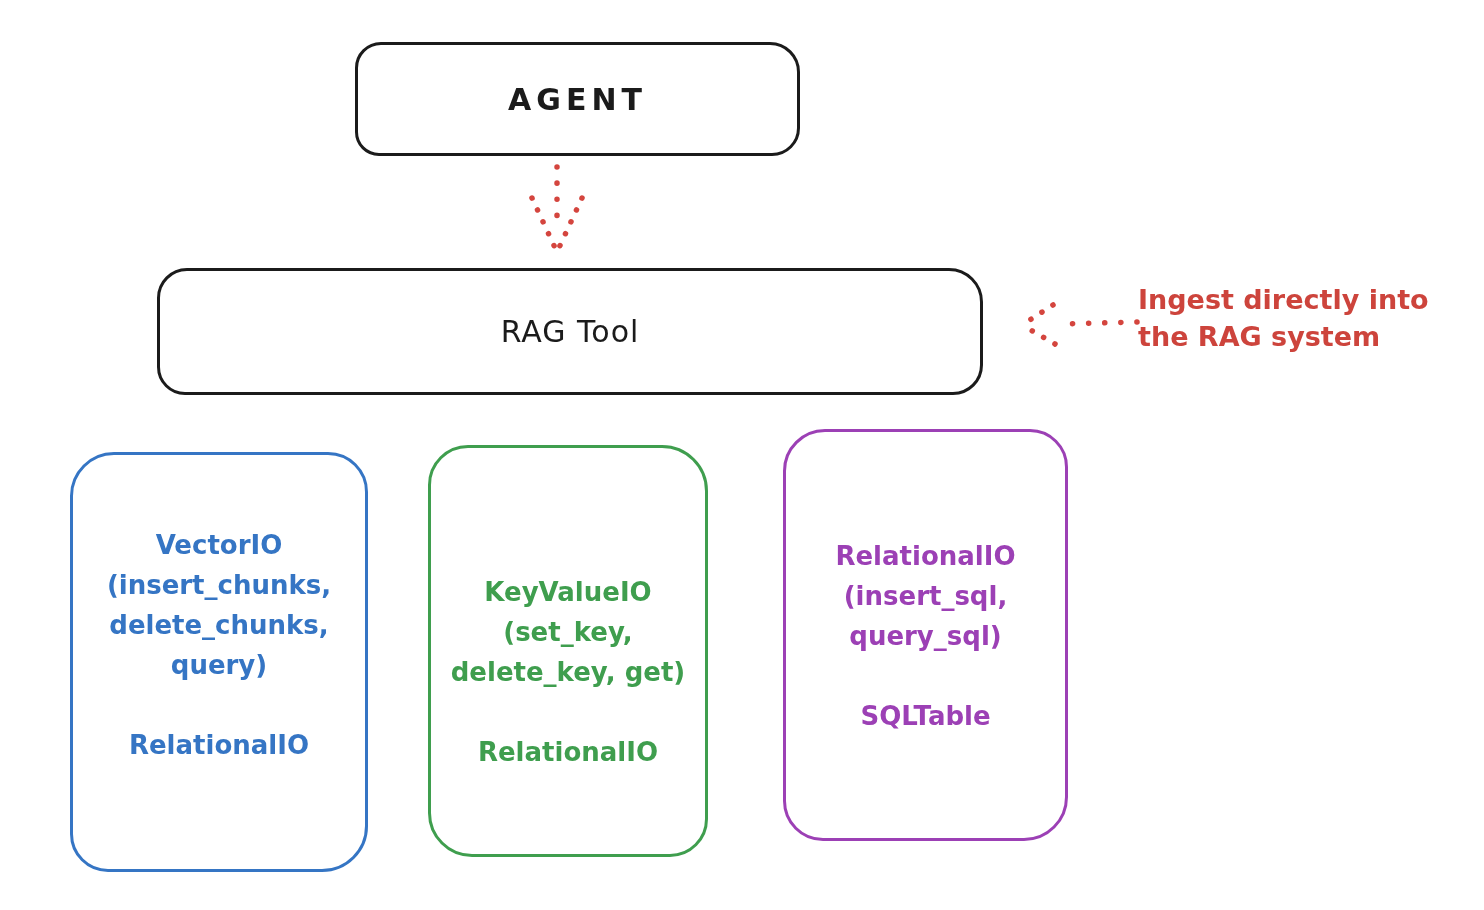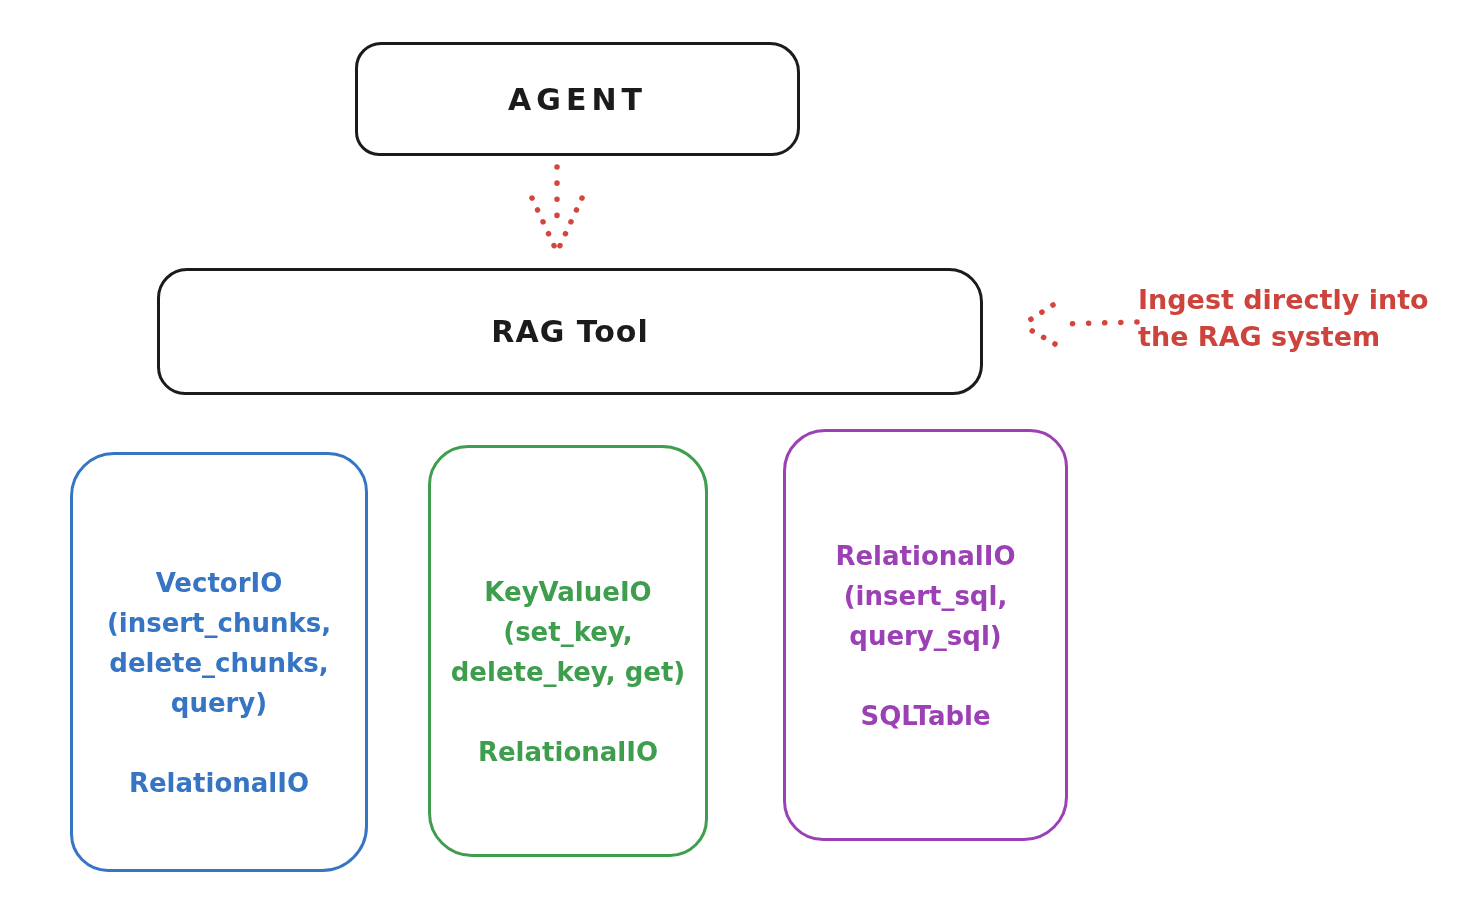--- a/index.html
+++ b/index.html
@@ -37,21 +37,21 @@
   }
 
   
   .rag-box {
     left: 157px; top: 268px;
     width: 826px; height: 127px;
     border-radius: 30px 34px 30px 28px;
   }
   .rag-box .label {
     font-size: 30px;
-    font-weight: bold;
+    font-weight: normal;
     letter-spacing: 1px;
     color: #1b1b1b;
   }
 
   
   .component-box {
     position: absolute;
     border: 3px solid;
     background: #ffffff;
     display: flex;
@@ -62,21 +62,21 @@
     font-size: 26px;
     line-height: 40px;
   }
   .component-box .methods { white-space: pre-line; }
   .component-box .index-label { margin-top: 40px; }
 
   .box-vector {
     left: 70px; top: 452px;
     width: 298px; height: 420px;
     border-radius: 44px 40px 46px 38px;
-    padding-top: 108px;
+    padding-top: 70px;
   }
   .box-keyvalue {
     left: 428px; top: 445px;
     width: 280px; height: 412px;
     border-radius: 40px 46px 38px 44px;
     padding-top: 42px;
     justify-content: center;
   }
   .box-relational {
     left: 783px; top: 429px;

